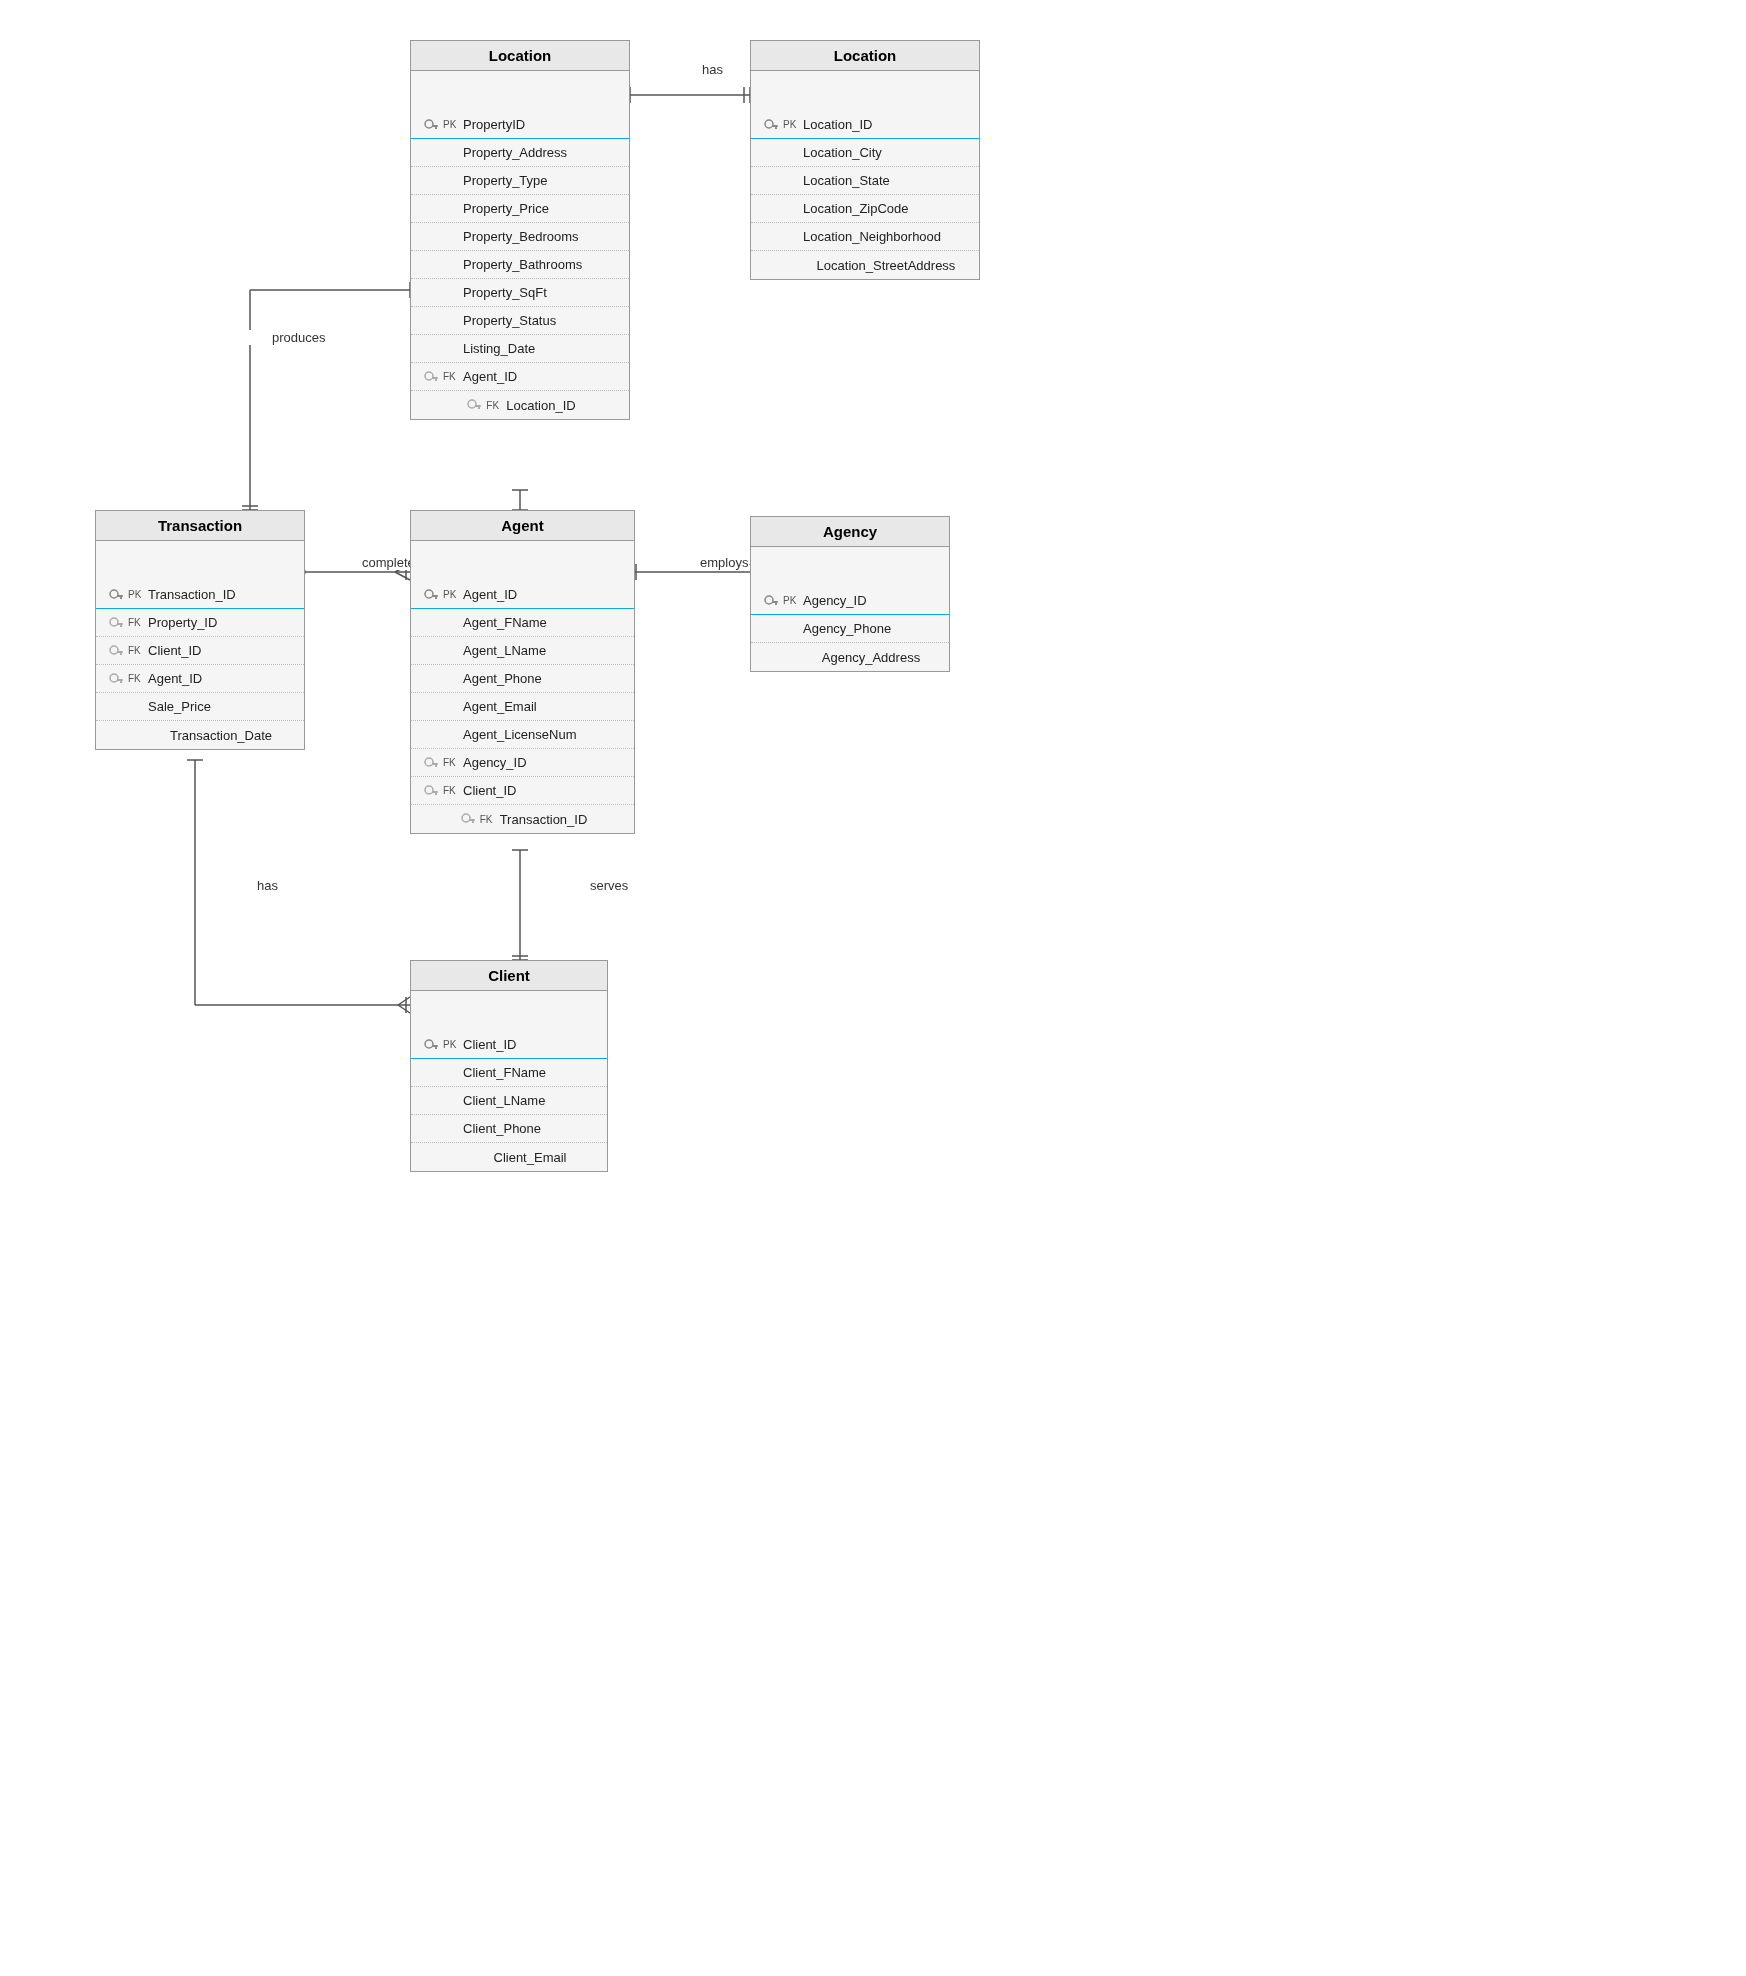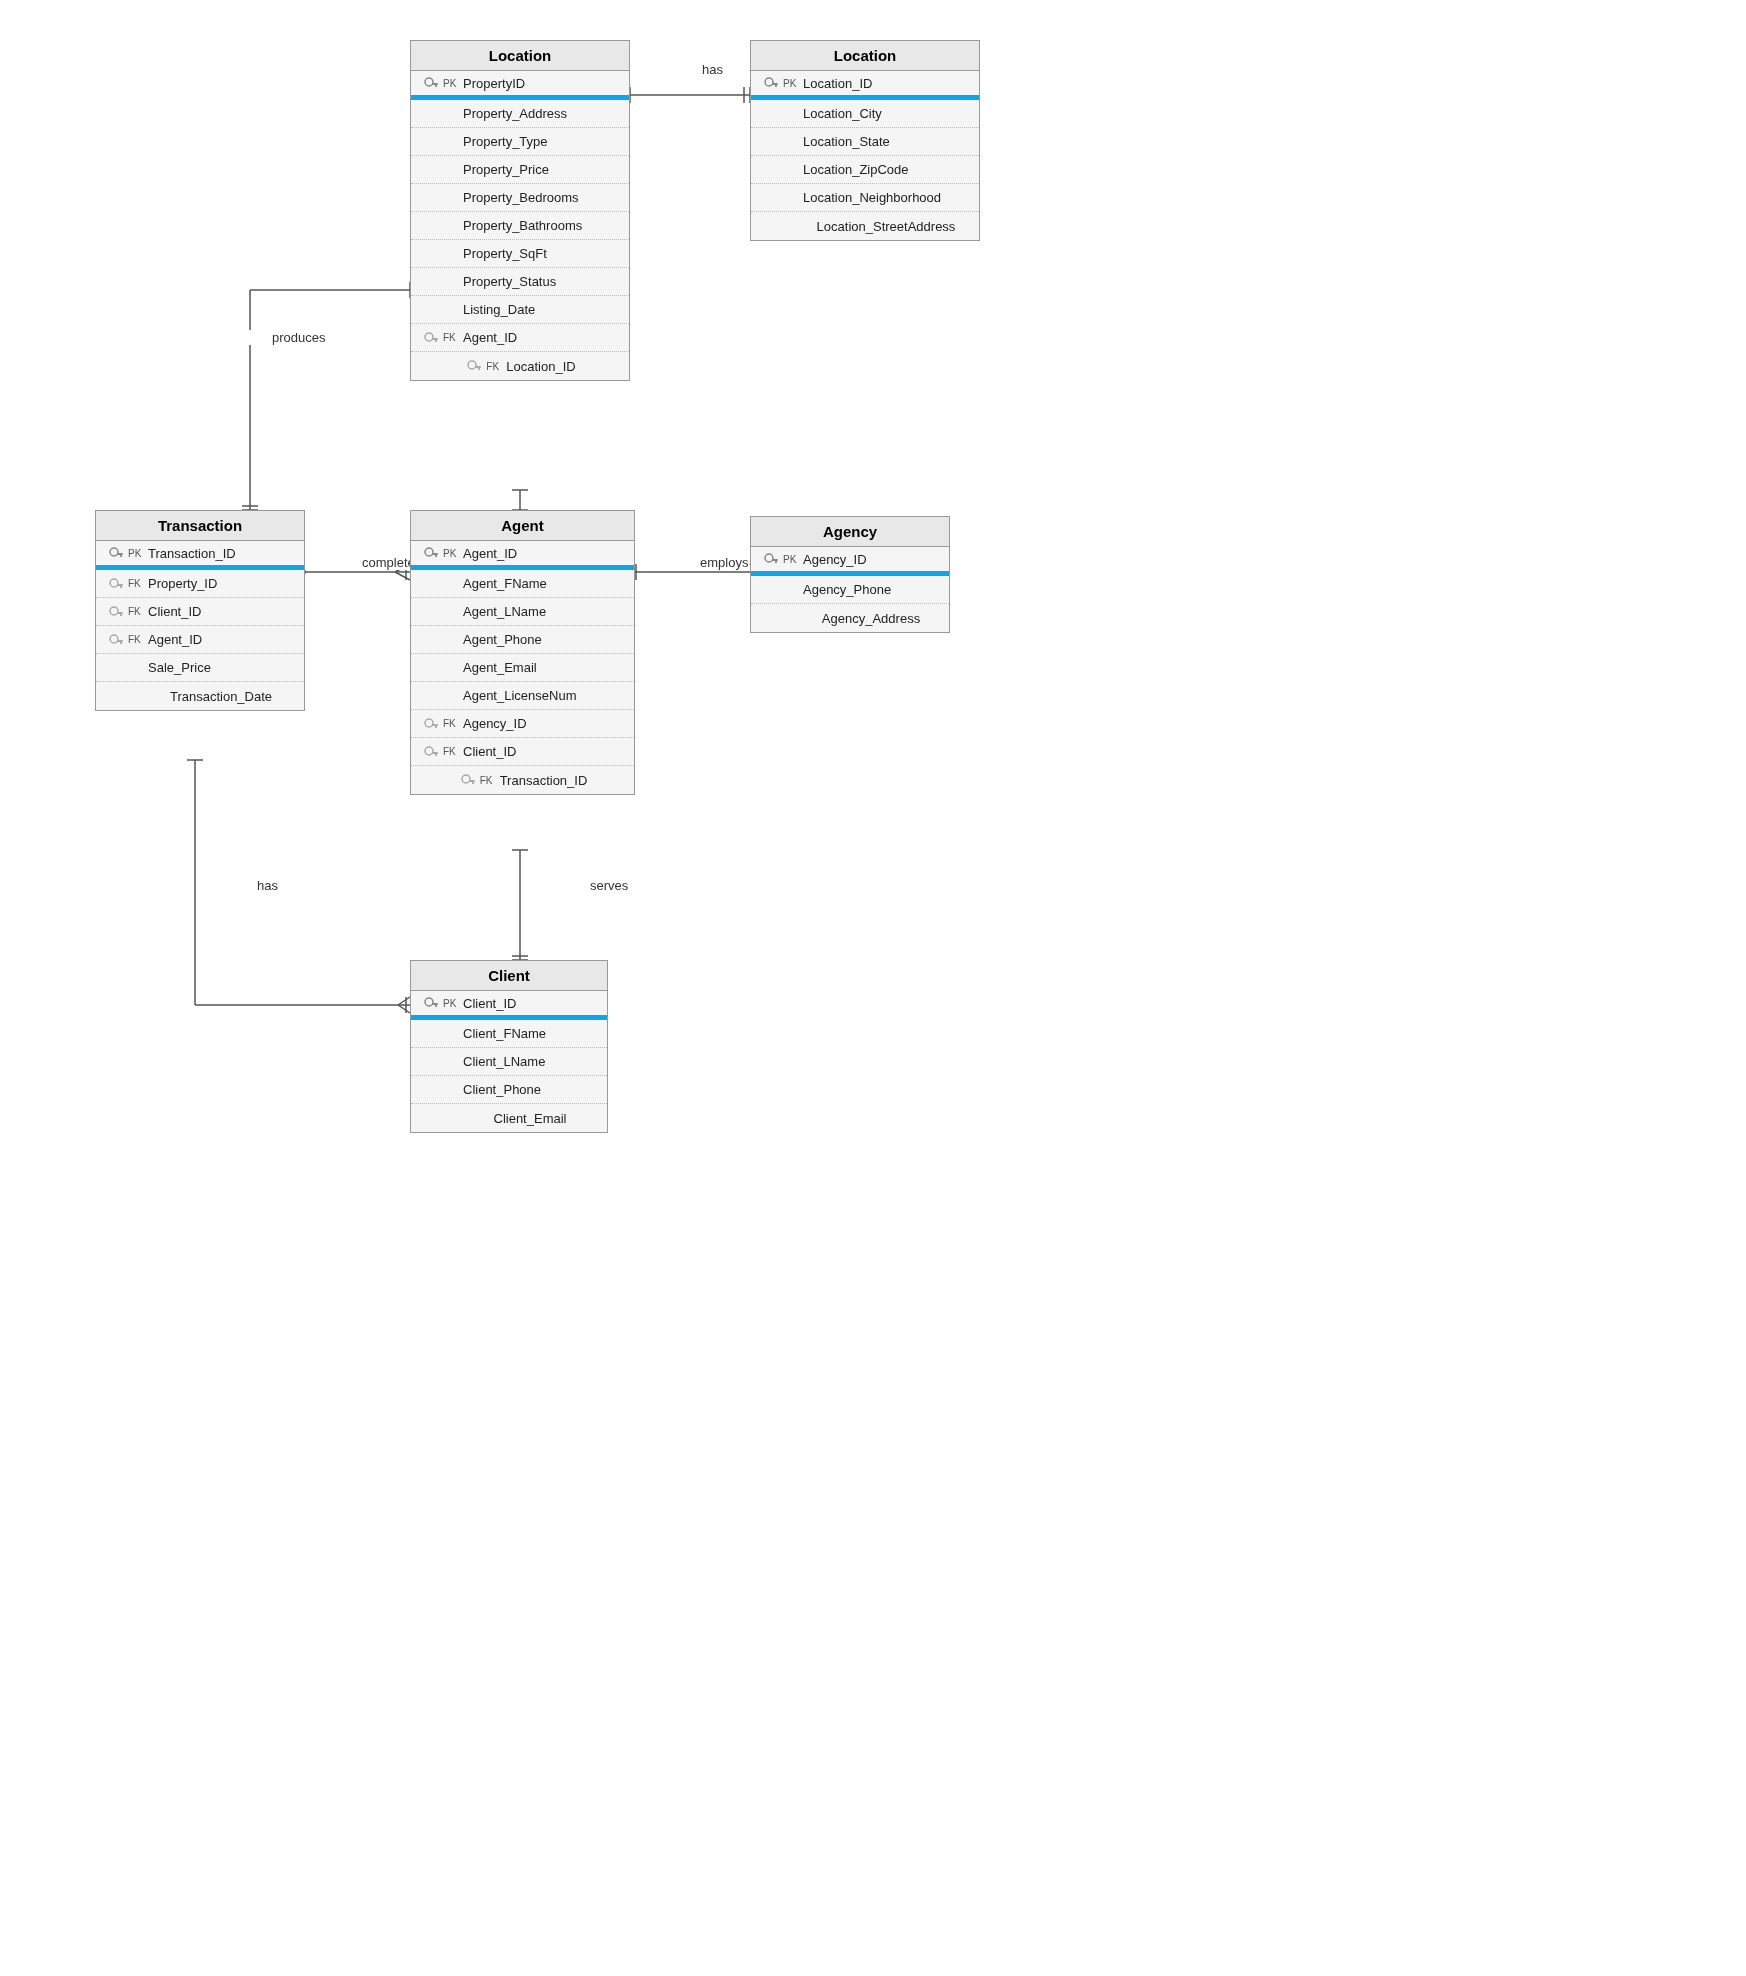--- a/index.html
+++ b/index.html
@@ -40,21 +40,22 @@
       border-bottom: 1px dotted #bbb;
       min-height: 28px;
     }
 
     .entity-row:last-child {
       border-bottom: none;
       justify-content: center;
     }
 
     .entity-row.separator {
-      border-bottom: 5px solid #0ea5e9;
+      border-bottom: 1px solid #0ea5e9;
+      margin-top: 40px;
     }
 
     .key-icon {
       width: 20px;
       min-width: 20px;
       display: inline-flex;
       align-items: center;
       justify-content: center;
       margin-right: 2px;
     }

